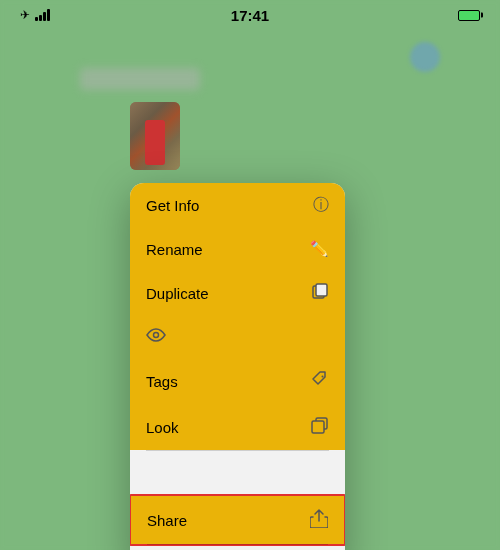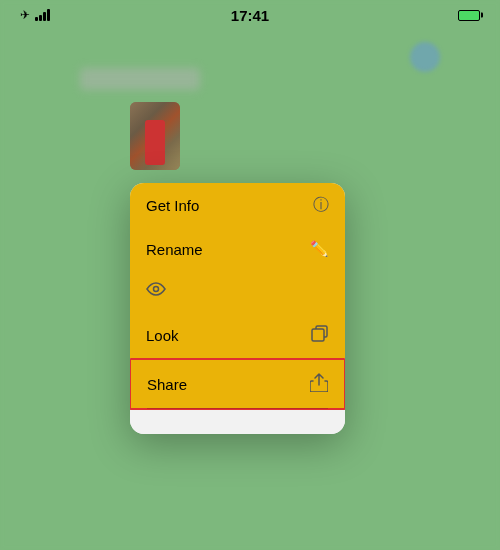--- a/index.html
+++ b/index.html
@@ -239,43 +239,61 @@
   <div class="menu-item">
     <span class="menu-item-label">Get Info</span>
     <span class="menu-item-icon">ⓘ</span>
   </div>
 
   <div class="menu-item">
     <span class="menu-item-label">Rename</span>
     <span class="menu-item-icon" style="font-size:15px;">✏️</span>
   </div>
 
+  <div class="menu-item">
+    <span class="menu-item-label">Duplicate</span>
+    <span class="menu-item-icon">
+      <svg width="18" height="18" viewBox="0 0 18 18" fill="none">
+        <rect x="2" y="4" width="11" height="12" rx="1.5" stroke="#555" stroke-width="1.5" fill="none"></rect>
+        <rect x="5" y="2" width="11" height="12" rx="1.5" stroke="#555" stroke-width="1.5" fill="#f2f2f2"></rect>
+      </svg>
+    </span>
+  </div>
 
   <div class="menu-item">
     <span class="menu-item-icon">
       <svg width="20" height="14" viewBox="0 0 20 14" fill="none">
         <path d="M10 1C5 1 1 7 1 7s4 6 9 6 9-6 9-6-4-6-9-6z" stroke="#555" stroke-width="1.5" fill="none"></path>
         <circle cx="10" cy="7" r="2.5" stroke="#555" stroke-width="1.5" fill="none"></circle>
       </svg>
     </span>
   </div>
 
+  <div class="menu-item">
+    <span class="menu-item-label">Tags</span>
+    <span class="menu-item-icon">
+      <svg width="18" height="18" viewBox="0 0 18 18" fill="none">
+        <path d="M9 2L2 9l5 5 7-7V2H9z" stroke="#555" stroke-width="1.5" fill="none" stroke-linejoin="round"></path>
+        <circle cx="11.5" cy="6.5" r="1" fill="#555"></circle>
+      </svg>
+    </span>
+  </div>
 
   <div class="menu-item">
     <span class="menu-item-label">Look</span>
     <span class="menu-item-icon">
       <svg width="18" height="18" viewBox="0 0 18 18" fill="none">
         <rect x="1" y="5" width="12" height="12" rx="1.5" stroke="#555" stroke-width="1.5" fill="none"></rect>
         <path d="M5 5V3.5A1.5 1.5 0 016.5 2h8A1.5 1.5 0 0116 3.5v8A1.5 1.5 0 0114.5 13H13" stroke="#555" stroke-width="1.5" fill="none"></path>
       </svg>
     </span>
   </div>
 
 
-  <div class="menu-item share-highlight" style="border: 2.5px solid #e03030;">
+  <div class="menu-item share-highlight" style="border: 2.5px solid #e03030; margin-top: 44px;">
     <span class="menu-item-label">Share</span>
     <span class="menu-item-icon">
       <svg width="18" height="20" viewBox="0 0 18 20" fill="none">
         <path d="M9 13V2M5 6l4-4 4 4" stroke="#555" stroke-width="1.5" stroke-linecap="round" stroke-linejoin="round"></path>
         <path d="M3 9H1.5A1.5 1.5 0 000 10.5v8A1.5 1.5 0 001.5 20h15a1.5 1.5 0 001.5-1.5v-8A1.5 1.5 0 0016.5 9H15" stroke="#555" stroke-width="1.5" stroke-linecap="round"></path>
       </svg>
     </span>
   </div>
 
   <div class="menu-item menu-item-delete">

